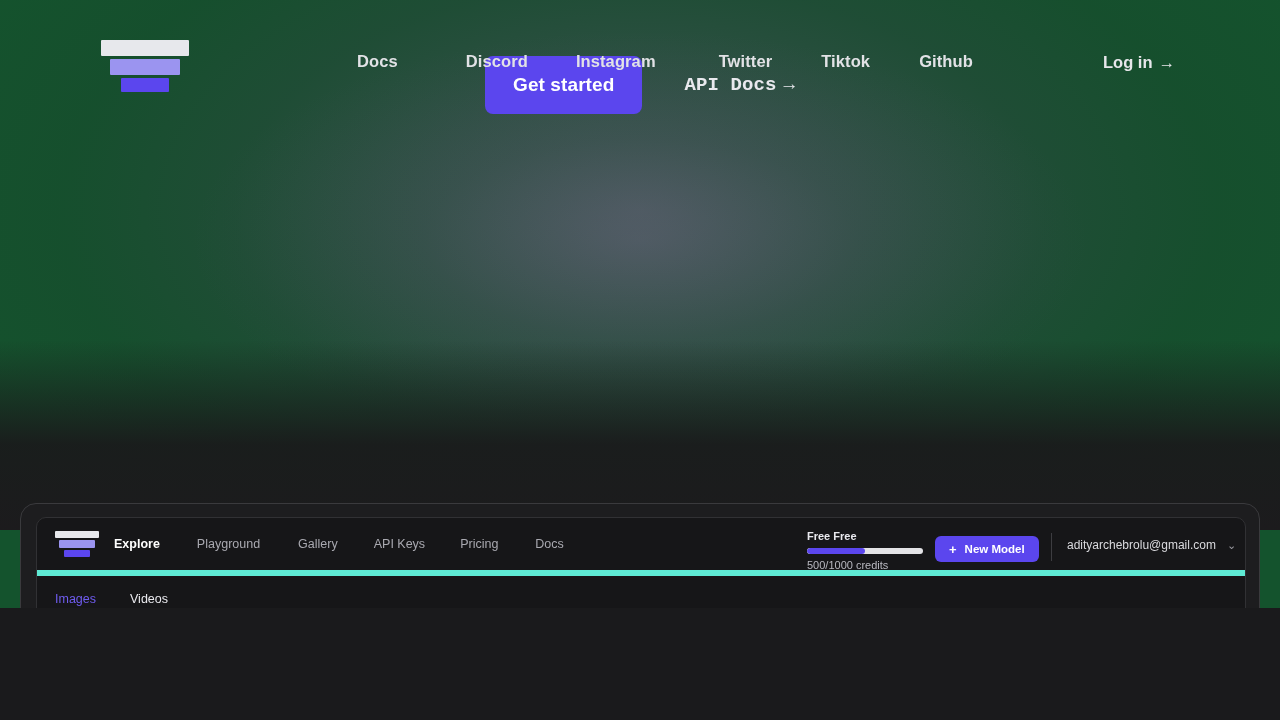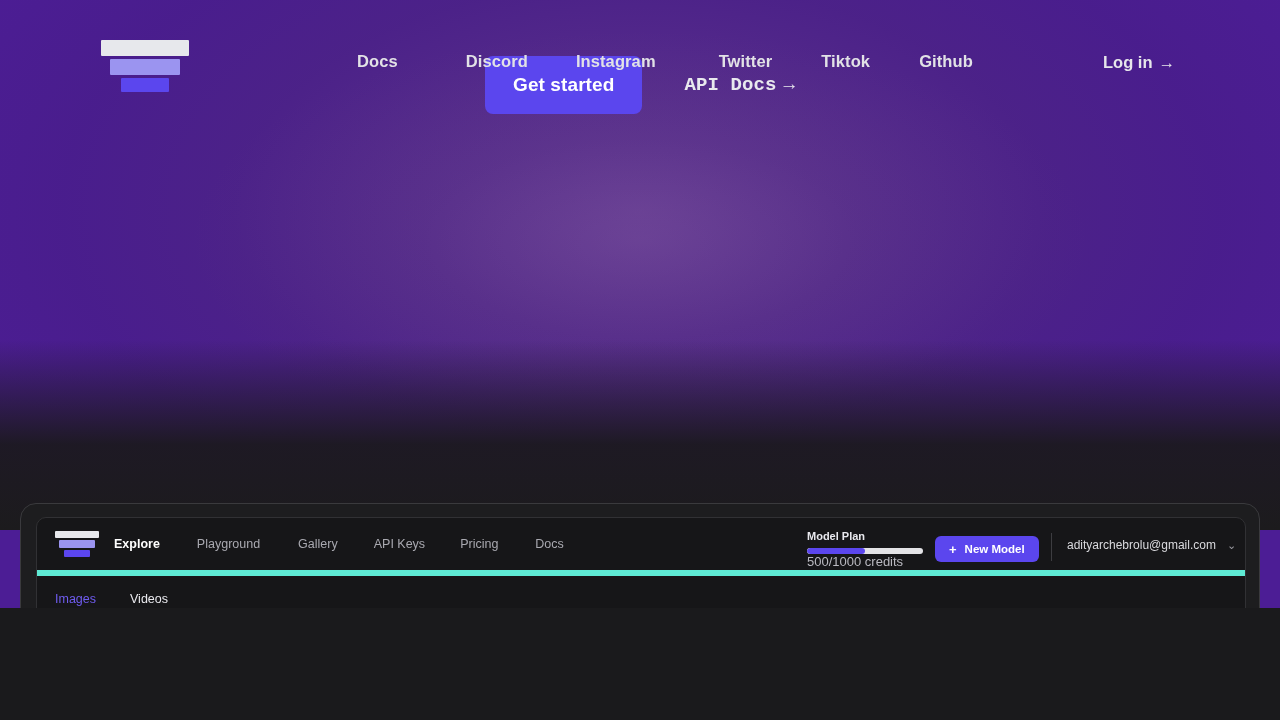--- a/index.html
+++ b/index.html
@@ -2,21 +2,21 @@
 <html><head>
 <meta charset="utf-8">
 <style>
   * { margin:0; padding:0; box-sizing:border-box; }
   html, body {
     width:1280px; height:720px; overflow:hidden;
     background:#1a1a1c;
     font-family:"Liberation Sans", sans-serif;
     -webkit-font-smoothing:antialiased;
   }
-  .page { position:relative; width:1280px; height:608px; overflow:hidden; background:#4c1d95; }
+  .page { position:relative; width:1280px; height:608px; overflow:hidden; background:#14532d; }
 
   
   .glow-a {
     position:absolute; left:50%; top:-170px; transform:translateX(-50%);
     width:1500px; height:760px; pointer-events:none;
     background:radial-gradient(ellipse 52% 58% at 50% 50%,
       rgba(126,92,140,0.42) 0%,
       rgba(104,74,118,0.32) 28%,
       rgba(74,52,86,0.20) 52%,
       rgba(42,32,48,0.08) 74%,
@@ -112,21 +112,21 @@
   .app-nav a.active { color:#ffffff; font-weight:700; }
   .an-explore{margin-left:0}.an-playground{margin-left:37px}.an-gallery{margin-left:38px}
   .an-apikeys{margin-left:36px}.an-pricing{margin-left:35px}.an-docs{margin-left:37px}
 
   .plan { position:absolute; left:770px; top:12px; width:122px; }
   .plan-title { color:#e9e9ee; font-size:11px; font-weight:700; }
   .progress {
     margin-top:6px; width:116px; height:6px; background:#e3e3e6; border-radius:3px; overflow:hidden;
   }
   .progress-fill { height:100%; background:#5b46ee; border-radius:3px; }
-  .plan-credits { color:#b9b9c0; font-size:13px; }
+  .plan-credits { margin-top:5px; color:#b9b9c0; font-size:11px; }
 
   .new-model {
     position:absolute; left:898px; top:18px;
     background:#5b46ee; color:#fff; border:none; border-radius:6px;
     height:26px; padding:0 14px; font-size:11.5px; font-weight:700;
     font-family:inherit; cursor:pointer; display:flex; align-items:center; gap:8px;
   }
   .new-model .plus { font-size:13px; font-weight:700; }
 
   .vdiv { position:absolute; left:1014px; top:15px; width:1px; height:28px; background:#3d3d41; }
@@ -211,21 +211,21 @@
         <div class="app-nav">
           <a class="active an-explore">Explore</a>
           <a class="an-playground">Playground</a>
           <a class="an-gallery">Gallery</a>
           <a class="an-apikeys">API Keys</a>
           <a class="an-pricing">Pricing</a>
           <a class="an-docs">Docs</a>
         </div>
 
         <div class="plan">
-          <div class="plan-title">Model Plan</div>
+          <div class="plan-title">Free Free</div>
           <div class="progress">
             <div class="progress-fill" id="credits-fill" style="width: 50%;"></div>
           </div>
           <div class="plan-credits">500/1000 credits</div>
         </div>
 
         <button class="new-model">
           <span class="plus">+</span>
           <span>New Model</span>
         </button>

